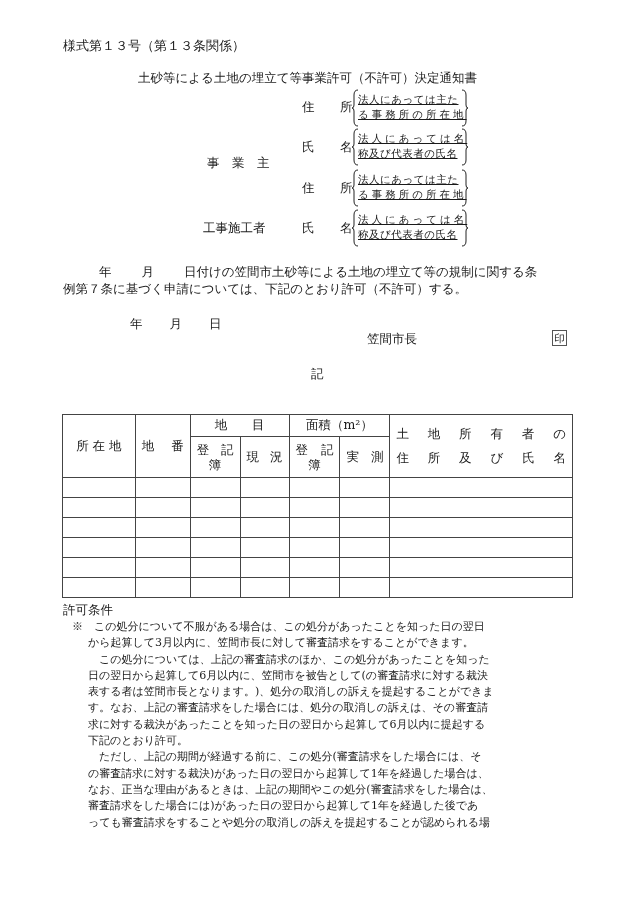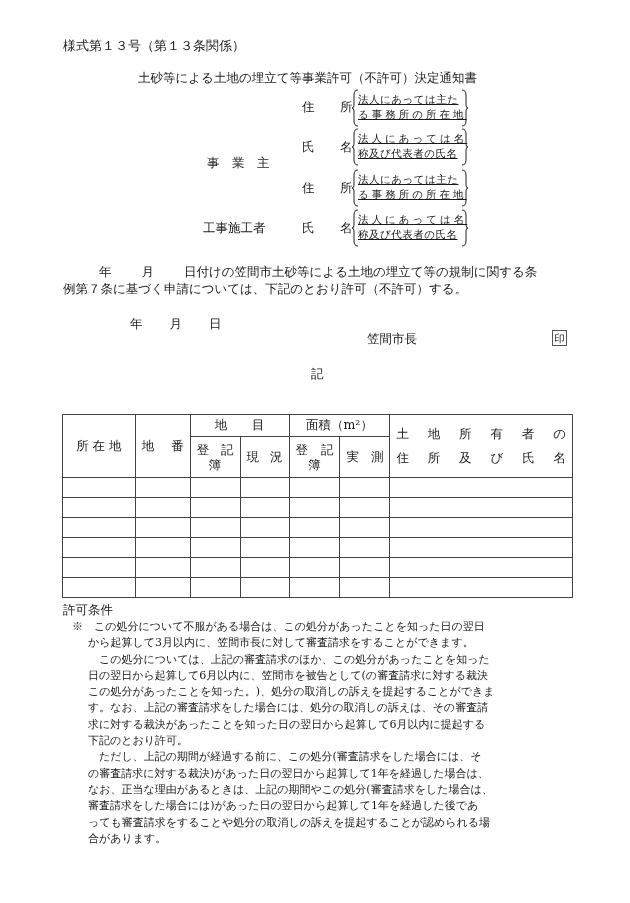--- a/index.html
+++ b/index.html
@@ -251,23 +251,22 @@
       </tr>
     </tbody>
 </table>
 
 <div class="abs cond-label">許可条件</div>
 <div class="cond" id="cond">
     <p class="first">※　この処分について不服がある場合は、この処分があったことを知った日の翌日</p>
     <p>から起算して3月以内に、笠間市長に対して審査請求をすることができます。</p>
     <p>　この処分については、上記の審査請求のほか、この処分があったことを知った</p>
     <p>日の翌日から起算して6月以内に、笠間市を被告として(の審査請求に対する裁決</p>
-    <p>この処分があったことを知った。)、処分の取消しの訴えを提起することができま</p>
+    <p>表する者は笠間市長となります。)、処分の取消しの訴えを提起することができま</p>
     <p>す。なお、上記の審査請求をした場合には、処分の取消しの訴えは、その審査請</p>
     <p>求に対する裁決があったことを知った日の翌日から起算して6月以内に提起する</p>
     <p>下記のとおり許可。</p>
     <p>　ただし、上記の期間が経過する前に、この処分(審査請求をした場合には、そ</p>
     <p>の審査請求に対する裁決)があった日の翌日から起算して1年を経過した場合は、</p>
     <p>なお、正当な理由があるときは、上記の期間やこの処分(審査請求をした場合は、</p>
     <p>審査請求をした場合には)があった日の翌日から起算して1年を経過した後であ</p>
     <p>っても審査請求をすることや処分の取消しの訴えを提起することが認められる場</p>
-    <p>合があります。</p>
   </div>
 
 </body></html>

